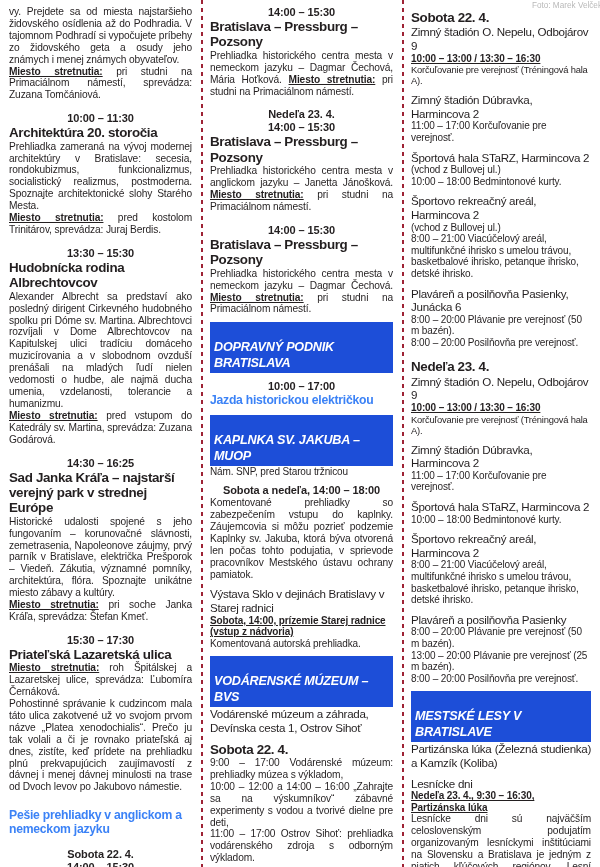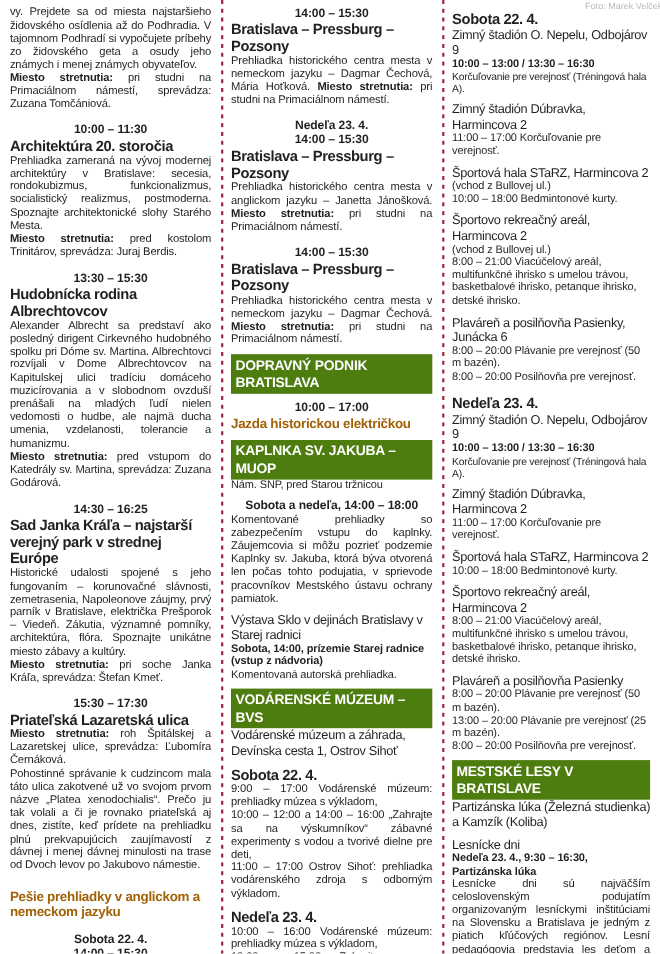--- a/index.html
+++ b/index.html
@@ -42,20 +42,21 @@
     line-height: 11.9px;
     text-align: justify;
     margin: 0 0 0 0;
     letter-spacing: -0.12px;
     color: #231f20;
   }
   .lead {
     font-weight: bold;
     font-size: 10.2px;
     color: #231f20;
+    text-decoration: underline;
   }
   .time {
     font-size: 11px;
     font-weight: bold;
     line-height: 13px;
     color: #231f20;
     letter-spacing: -0.1px;
     text-align: center;
   }
   .title {
@@ -63,21 +64,21 @@
     font-weight: bold;
     line-height: 15.4px;
     color: #231f20;
     letter-spacing: -0.35px;
     margin: 0;
   }
   .subtitle {
     font-size: 12.2px;
     font-weight: bold;
     line-height: 14.2px;
-    color: #a16207;
+    color: #3b82f6;
     letter-spacing: -0.25px;
     margin: 0;
   }
   .venue {
     font-size: 11.6px;
     font-weight: normal;
     line-height: 13.6px;
     color: #231f20;
     letter-spacing: -0.3px;
     margin: 0;
@@ -88,30 +89,31 @@
     color: #231f20;
     letter-spacing: -0.12px;
   }
   .tiny-note {
     font-size: 9.4px;
     line-height: 11px;
     color: #231f20;
     letter-spacing: -0.2px;
   }
   .sec-head {
-    background: #4d7c0f;
+    background: #1d4ed8;
     color: #ffffff;
     font-size: 12.6px;
     font-weight: bold;
     letter-spacing: -0.2px;
     line-height: 16px;
-    padding: 2px 4px 2px 4px;
+    padding: 17px 4px 2px 4px;
     display: block;
     width: 100%;
     margin: 0;
+    font-style: italic;
   }
   .gap-xs { height: 4px; }
   .gap-s  { height: 7px; }
   .gap-m  { height: 11px; }
   .gap-l  { height: 15px; }
   .photo-credit {
     position: absolute;
     top: 1px;
     right: -2px;
     font-size: 8.2px;

